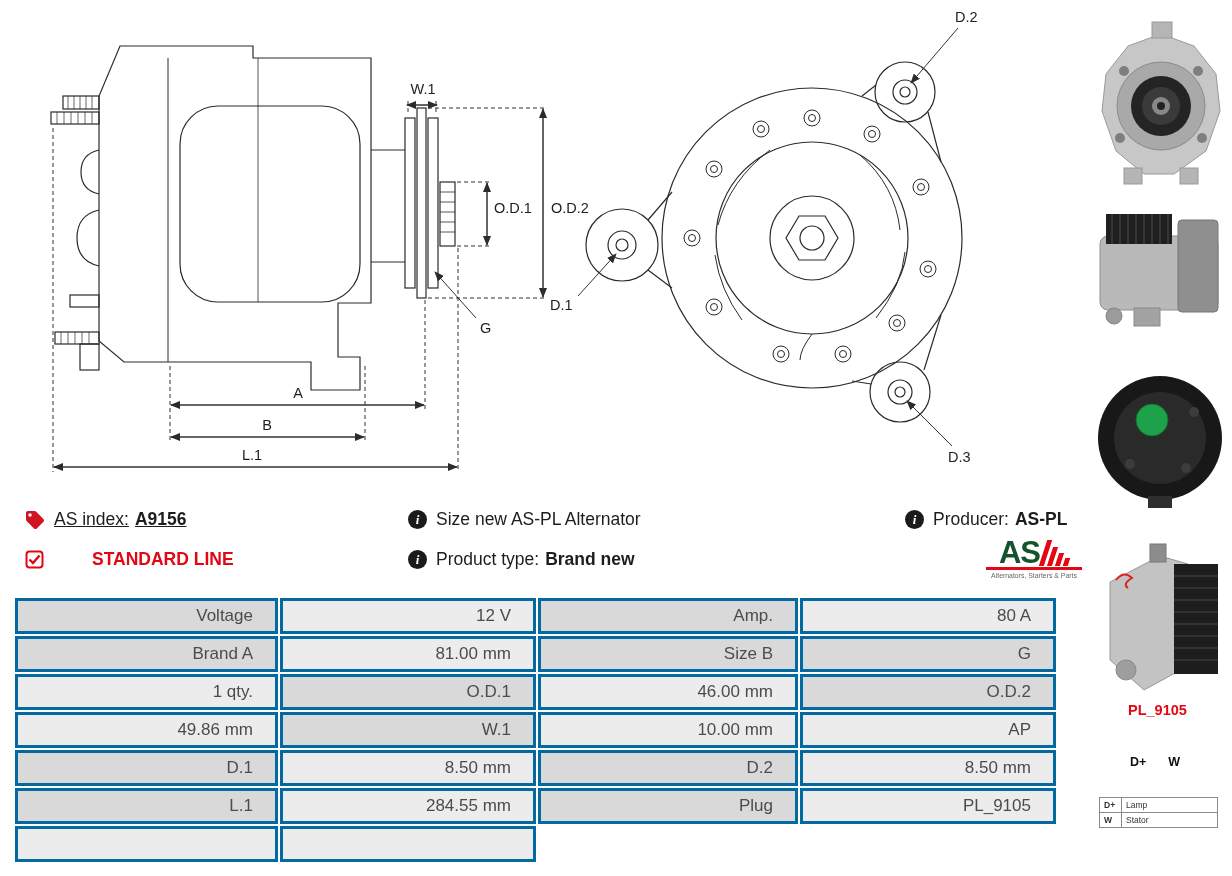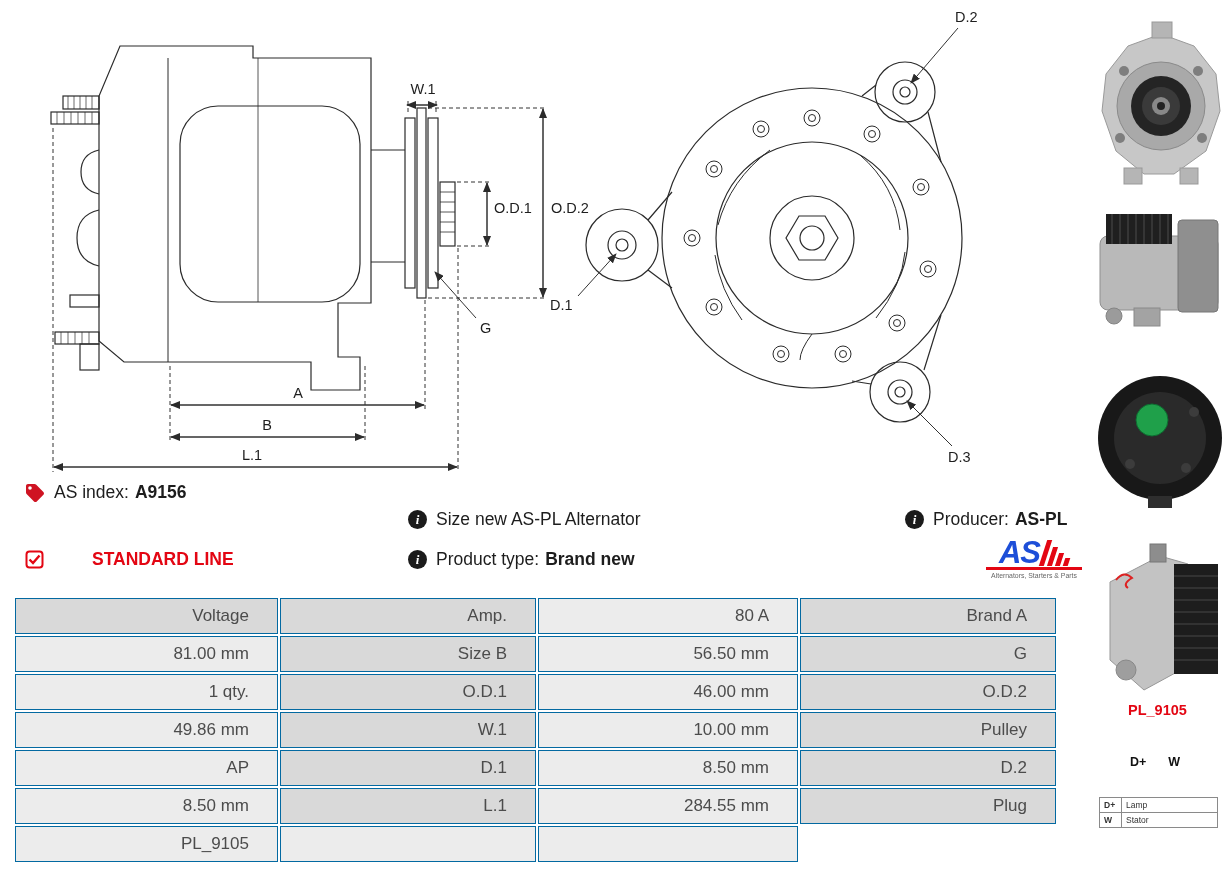--- a/index.html
+++ b/index.html
@@ -19,33 +19,33 @@
   .info-item .b { font-weight:bold; }
   .info-item .pair { display:flex; gap:6px; align-items:baseline; }
   .red { color:#e30613;margin-left:39px; }
   .icon-info { width:19px; height:19px; border-radius:50%; background:#1b1b1b; color:#fff;
     font-size:13px; font-weight:bold; font-style:italic; display:flex; align-items:center; justify-content:center;
     font-family:"Liberation Serif", serif; flex:0 0 auto; }
 
   
   .aspl-logo { position:absolute; left:986px; top:536px; width:96px; text-align:center; }
   .logo-row { display:flex; align-items:flex-end; justify-content:center; gap:3px; height:30px; }
-  .logo-as { color:#1d4ed8; font-size:31px; font-weight:bold; font-style:italic; line-height:27px; letter-spacing:-1px; }
+  .logo-as { color:#14532d; font-size:31px; font-weight:bold; line-height:27px; letter-spacing:-1px; }
   .logo-bars { display:flex; align-items:flex-end; gap:2px; height:26px; }
   .logo-bars i { display:block; width:5px; background:#e30613; transform:skewX(-18deg); }
   .logo-bars i:nth-child(1){height:26px;} .logo-bars i:nth-child(2){height:19px;}
   .logo-bars i:nth-child(3){height:13px;} .logo-bars i:nth-child(4){height:8px;}
   .logo-rule { height:3px; background:#e30613; margin-top:1px; }
   .logo-caption { font-size:6.9px; color:#666; margin-top:2px; }
 
   
   .specs { position:absolute; left:15px; top:598px; display:grid;
     grid-template-columns:263px 256px 260px 256px; grid-auto-rows:36px; gap:2px; }
-  .cell { display:flex; align-items:center; justify-content:flex-end; padding-right:28px;
-    font-size:17px; color:#4c4c4c; border:1px solid #0369a1; }
+  .cell { display:flex; align-items:center; justify-content:flex-end; padding-right:22px;
+    font-size:17px; color:#4c4c4c; border:3px solid #0369a1; }
   .cell.label { background:#d9d9d9; }
   .cell.value { background:#ececec; }
 
   
   .photo { position:absolute; }
   .plug-code { position:absolute; left:1128px; top:702px; font-size:14.5px; font-weight:bold; color:#e30613; }
   .terminals { position:absolute; left:1130px; top:755px; display:flex; gap:22px; font-size:12.5px; font-weight:bold; color:#111; }
   .legend { position:absolute; left:1099px; top:797px; border-collapse:collapse; }
   .legend td { border:1px solid #8a8a8a; font-size:8.5px; color:#333; padding:2px 4px; }
   .legend td.k { font-weight:bold; width:22px; }
@@ -174,21 +174,21 @@
     <g stroke="#333" fill="none" stroke-width="1">
       <line x1="958" y1="28" x2="911" y2="83" marker-end="url(#arr)"></line>
       <line x1="578" y1="296" x2="616" y2="254" marker-end="url(#arr)"></line>
       <line x1="952" y1="446" x2="907" y2="401" marker-end="url(#arr)"></line>
     </g>
     <text x="955" y="22">D.2</text>
     <text x="550" y="310">D.1</text>
     <text x="948" y="462">D.3</text>
   </svg>
 
-  <div class="info-item" style="left:25px; top:482px;">
+  <div class="info-item" style="left:25px; top:509px;text-decoration:underline;">
     <svg width="20" height="20" viewBox="0 0 20 20">
       <path d="M1,3 C1,1.9 1.9,1 3,1 L9.5,1 C10.1,1 10.6,1.2 11,1.6 L18.4,9 C19.2,9.8 19.2,11 18.4,11.8 L11.8,18.4 C11,19.2 9.8,19.2 9,18.4 L1.6,11 C1.2,10.6 1,10.1 1,9.5 Z" fill="#cf1322"></path>
       <circle cx="5" cy="5" r="1.8" fill="#fff"></circle>
     </svg>
     <span class="pair">
       <span>AS index:</span>
       <span class="b">A9156</span>
     </span>
   </div>
 
@@ -230,39 +230,38 @@
           <i></i>
           <i></i>
         </span>
     </div>
     <div class="logo-rule"></div>
     <div class="logo-caption">Alternators, Starters &amp; Parts</div>
   </div>
 
   <div class="specs">
     <div class="cell label">Voltage</div>
+    <div class="cell value">12 V</div>
     <div class="cell label">Amp.</div>
     <div class="cell value">80 A</div>
 
     <div class="cell label">Brand A</div>
     <div class="cell value">81.00 mm</div>
     <div class="cell label">Size B</div>
-    <div class="cell value">56.50 mm</div>
 
     <div class="cell label">G</div>
     <div class="cell value">1 qty.</div>
     <div class="cell label">O.D.1</div>
     <div class="cell value">46.00 mm</div>
 
     <div class="cell label">O.D.2</div>
     <div class="cell value">49.86 mm</div>
     <div class="cell label">W.1</div>
     <div class="cell value">10.00 mm</div>
 
-    <div class="cell label">Pulley</div>
     <div class="cell value">AP</div>
     <div class="cell label">D.1</div>
     <div class="cell value">8.50 mm</div>
 
     <div class="cell label">D.2</div>
     <div class="cell value">8.50 mm</div>
     <div class="cell label">L.1</div>
     <div class="cell value">284.55 mm</div>
 
     <div class="cell label">Plug</div>

